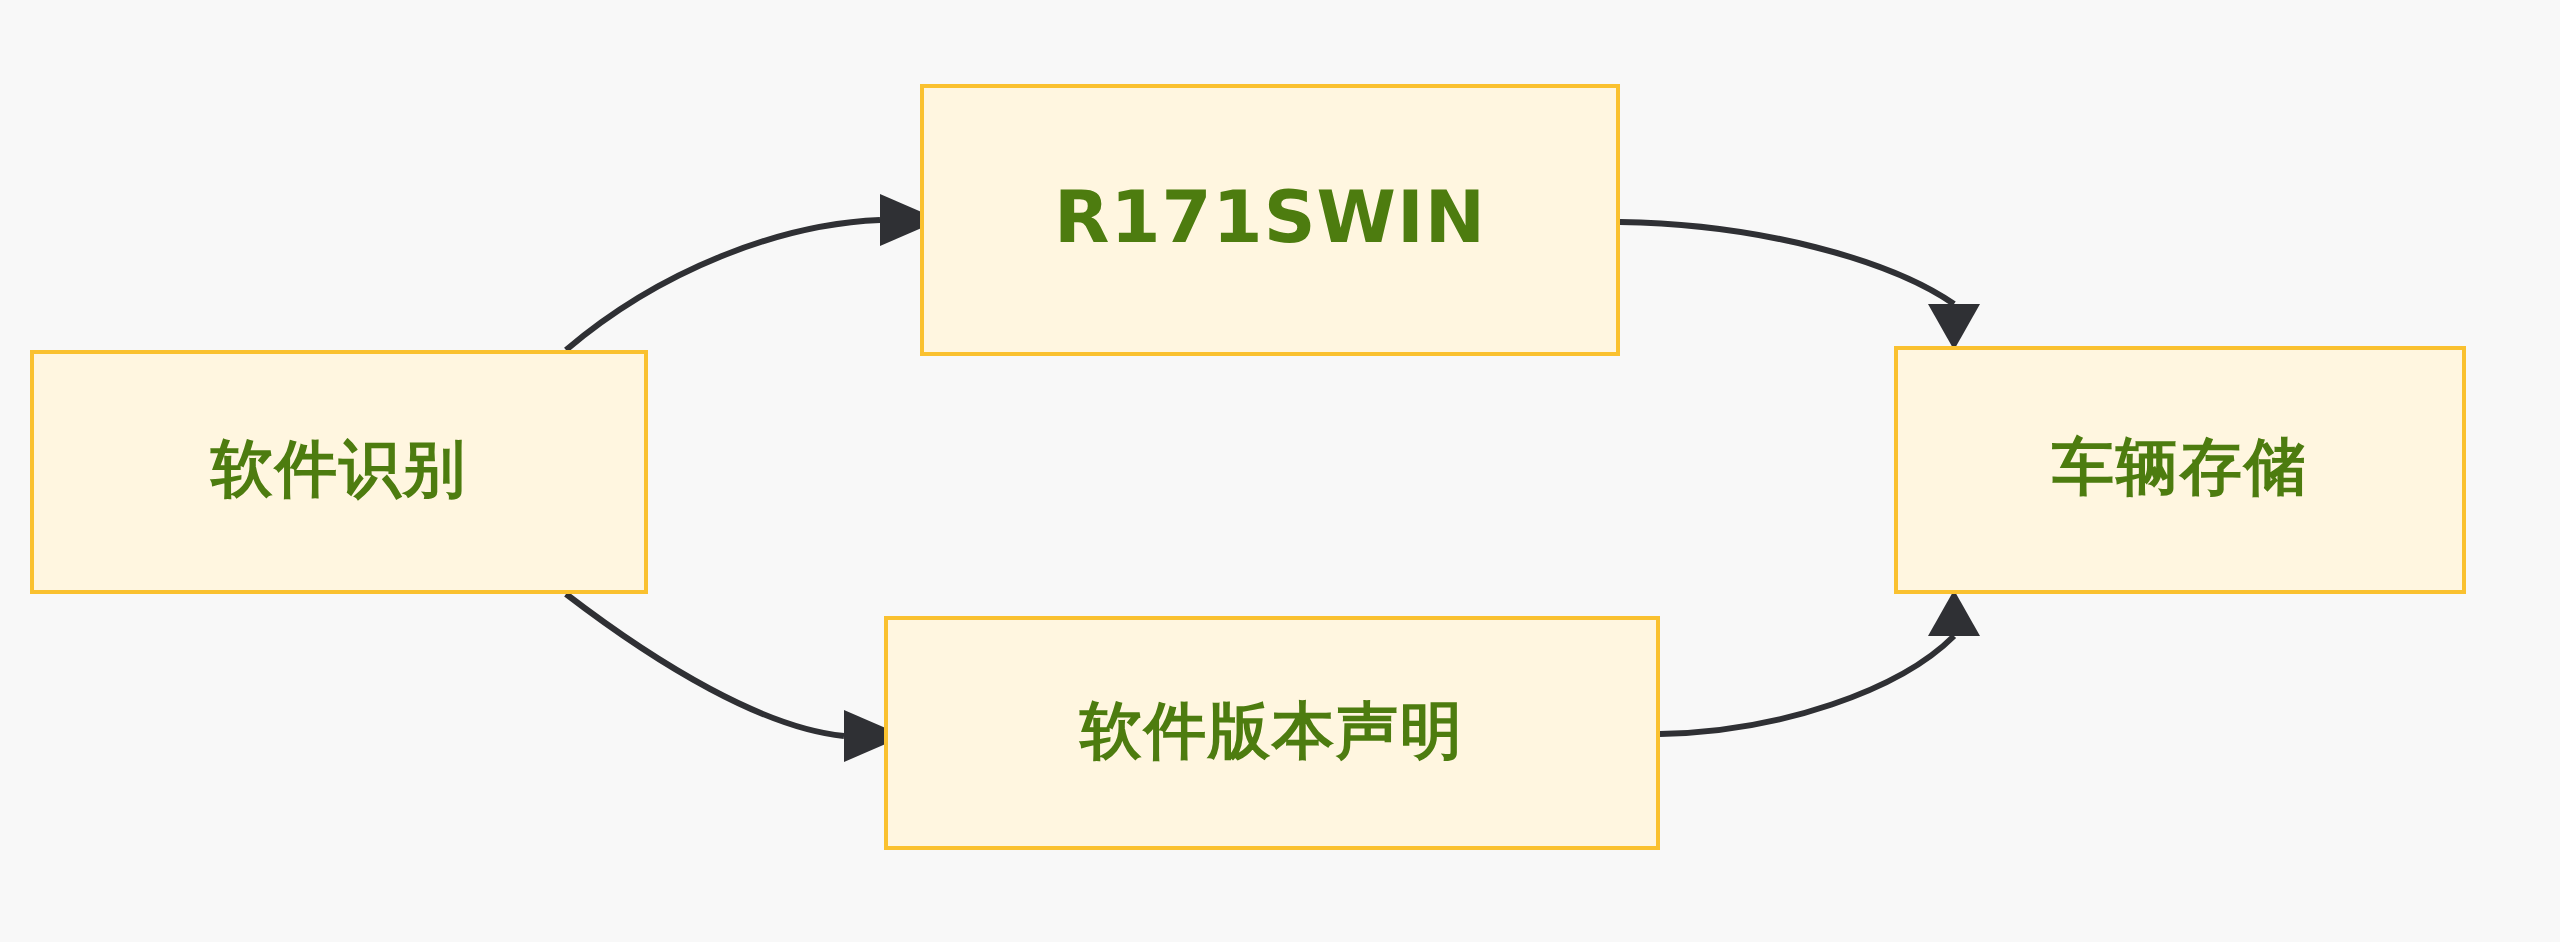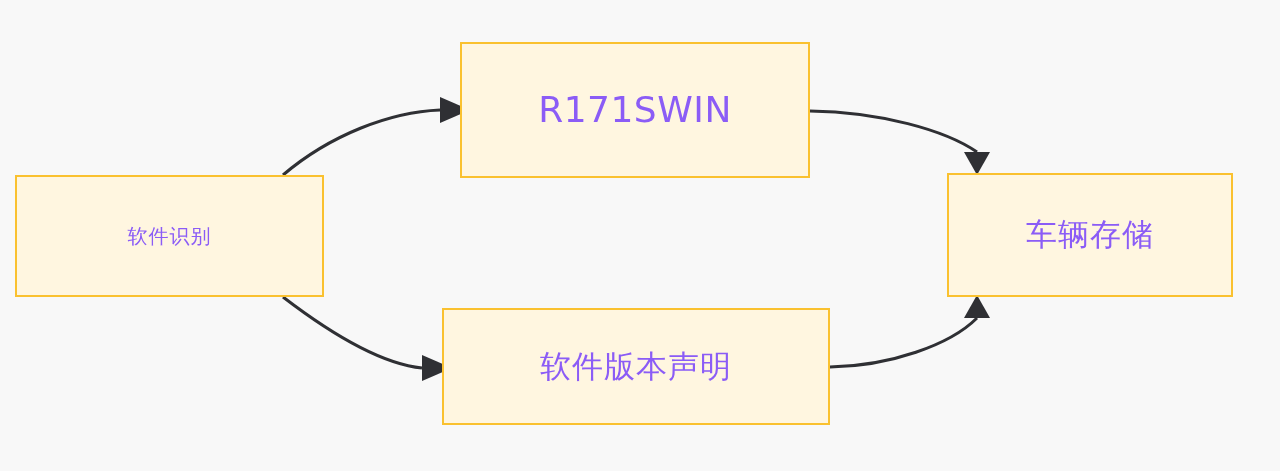--- a/index.html
+++ b/index.html
@@ -29,37 +29,38 @@
     pointer-events: none;
   }
   .flow-node {
     position: absolute;
     box-sizing: border-box;
     display: flex;
     align-items: center;
     justify-content: center;
     background: #fff6e0;
     border: 2px solid #fac12f;
-    color: #8b5cf6;
+    color: #4d7c0f;
     text-align: center;
     line-height: 1.15;
+    font-weight: bold;
   }
   .flow-node .node-label {
     display: block;
     white-space: nowrap;
   }
   
   #node-software-recognition {
     left: 15px;
     top: 175px;
     width: 309px;
     height: 122px;
   }
   #node-software-recognition .node-label {
-    font-size: 20px;
+    font-size: 31px;
     letter-spacing: 1px;
   }
   #node-r171swin {
     left: 460px;
     top: 42px;
     width: 350px;
     height: 136px;
   }
   #node-r171swin .node-label {
     font-size: 36px;

